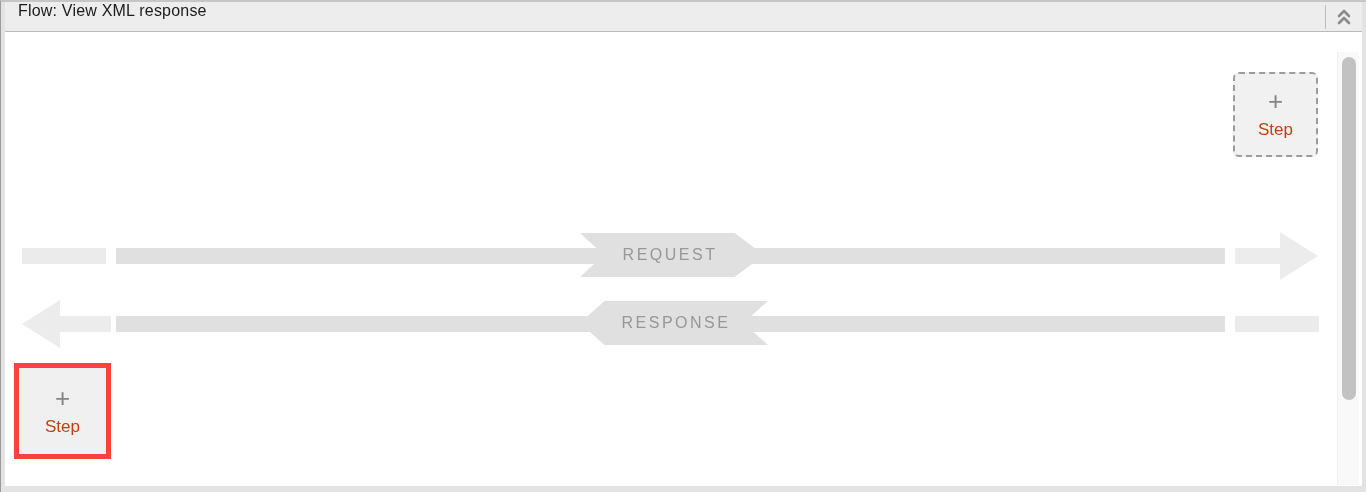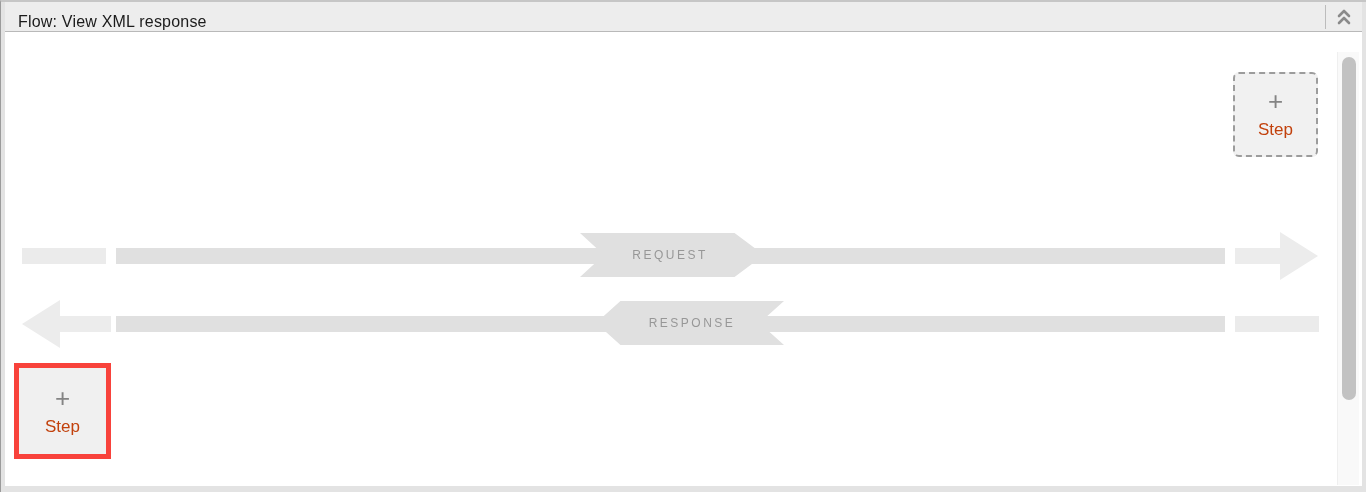--- a/index.html
+++ b/index.html
@@ -11,21 +11,21 @@
     border-left:1px solid #9b9b9b;
     overflow:hidden;
   }
   .panel {
     position:absolute; left:4px; top:0px; width:1357px; height:484px;
     background:#ffffff;
   }
   
   .header {
     height:30px; background:#ededed; border-bottom:1px solid #b9b9b9;
-    display:flex; align-items:flex-end; padding-left:13px;
+    display:flex; align-items:flex-start; padding-left:13px;
   }
   .header-title {
     font-size:16px; color:#1b1b1b; letter-spacing:0.2px;
   }
   .header-right {
     margin-left:auto; display:flex; align-items:center; height:100%;
   }
   .header-divider { width:1px; height:24px; background:#bcbcbc; }
   .collapse-btn {
     width:36px; height:100%; display:flex; align-items:center; justify-content:center;
@@ -50,29 +50,29 @@
     background:#ececec; clip-path:polygon(100% 0, 0 50%, 100% 100%);
   }
   .arrshaft-left   { left:50px;  top:284px; width:56px; }
   .shaft-resp      { left:111px; top:284px; width:1109px; }
   .stub-right-resp { left:1230px; top:284px; width:84px; background:#ebebeb; }
 
   
   .badge {
     position:absolute; height:44px; background:#e0e0e0;
     display:flex; align-items:center; justify-content:center;
-    font-size:12px; letter-spacing:2.5px; color:#979797;
+    font-size:16px; letter-spacing:2.5px; color:#979797;
   }
   .badge-request {
     left:575px; top:201px; width:184px;
     clip-path:polygon(0 0, 84% 0, 100% 50%, 84% 100%, 0 100%, 13% 50%);
     padding-left:14px; padding-right:18px;
   }
   .badge-response {
-    left:591px; top:269px; width:188px;
+    left:575px; top:269px; width:188px;
     clip-path:polygon(13% 0, 100% 0, 87% 50%, 100% 100%, 13% 100%, 0 50%);
     padding-left:18px; padding-right:14px;
   }
 
   
   .step-btn {
     display:flex; flex-direction:column; align-items:center; justify-content:center;
     cursor:pointer;
   }
   .step-plus { font-size:26px; line-height:24px; color:#848484; }

